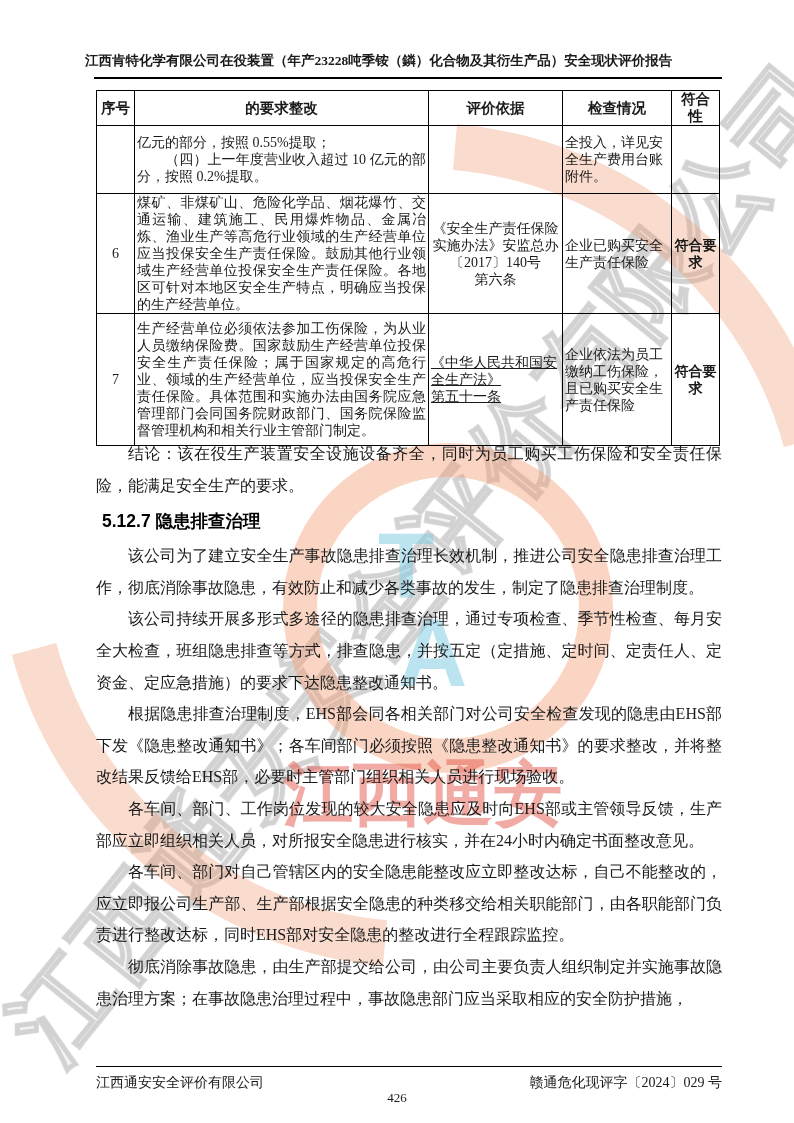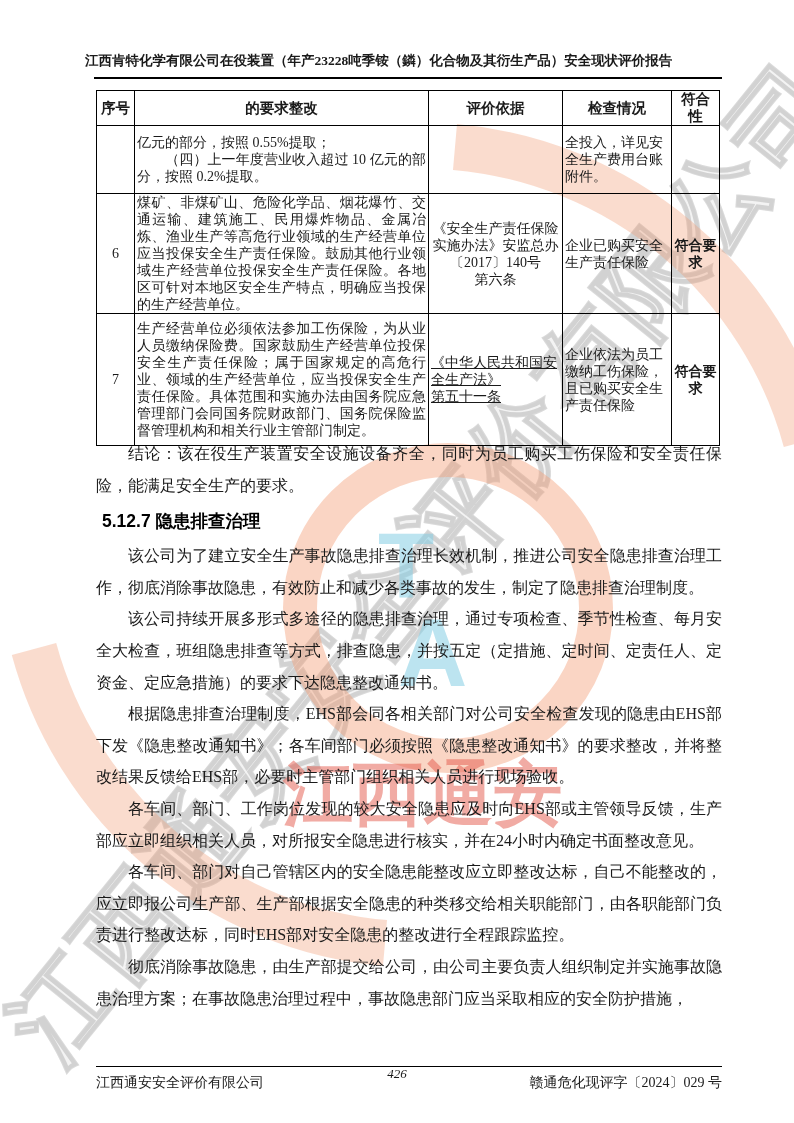--- a/index.html
+++ b/index.html
@@ -39,22 +39,22 @@
   td.conformity{text-align:center;padding:1px 3px;font-weight:bold;}
   tr.r-a{height:68px;} tr.r-6{height:120px;} tr.r-7{height:132px;}
 
   .body-text{position:absolute;left:96px;top:438px;width:626px;
         font-size:16px;line-height:31.6px;text-align:justify;}
   .body-text p{margin:0;text-indent:2em;}
   .body-text h3{font-family:"Liberation Sans","DejaVu Sans",sans-serif;
         font-size:17.5px;line-height:27px;margin:7px 0 5px 6px;text-indent:0;
         font-weight:bold;color:#000;}
 
-  .page-number{position:absolute;left:0;top:1066px;width:100%;text-align:center;
-        font-size:13px;font-style:italic;}
+  .page-number{position:absolute;left:0;top:1090px;width:100%;text-align:center;
+        font-size:13px;}
   .footer-rule{position:absolute;left:96px;top:1066px;width:626px;border-top:1.5px solid #000;}
   .footer-row{position:absolute;left:96px;top:1074px;width:626px;display:flex;
         justify-content:space-between;font-size:14px;}
   .footer-right{font-weight:normal;}
 </style>
 </head>
 <body>
 
 <div class="page">
 

